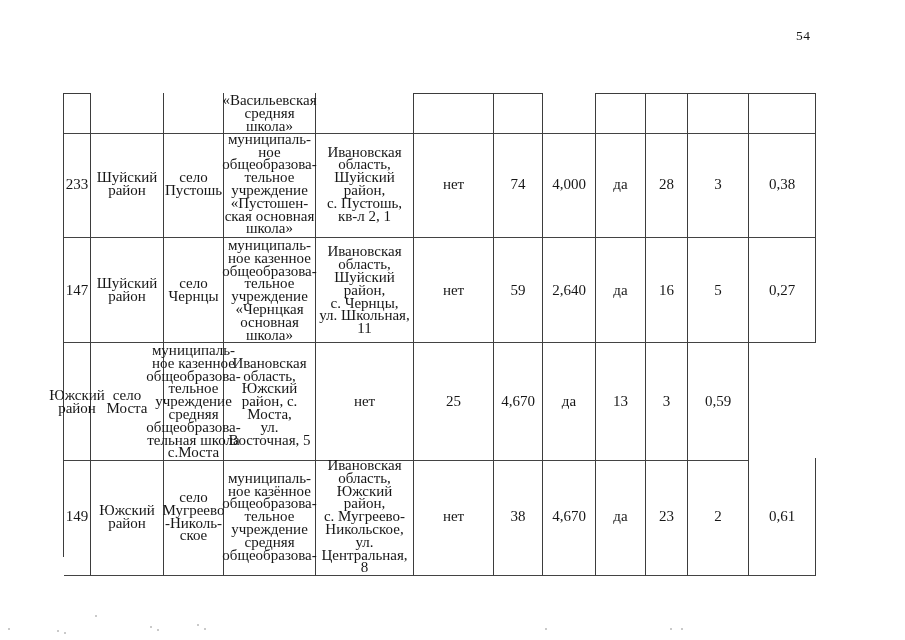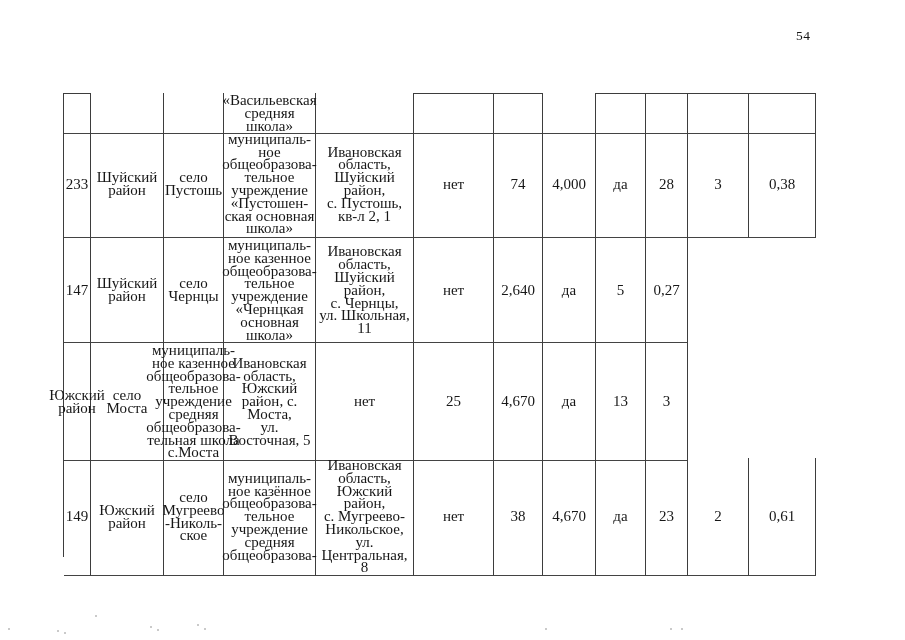--- a/index.html
+++ b/index.html
@@ -101,22 +101,24 @@
 учреждение
 «Чернцкая
 основная
 школа»</div>
     <div class="cell">Ивановская
 область,
 Шуйский район,
 с. Чернцы,
 ул. Школьная,  11</div>
     <div class="cell">нет</div>
+    <div class="cell">59</div>
     <div class="cell">2,640</div>
     <div class="cell">да</div>
+    <div class="cell">16</div>
     <div class="cell">5</div>
     <div class="cell">0,27</div>
   </div>
 
   <div class="trow r-148">
     <div class="cell">Южский
 район</div>
     <div class="cell">село
 Моста</div>
     <div class="cell">муниципаль-
@@ -131,20 +133,21 @@
     <div class="cell">Ивановская
 область, Южский
 район, с. Моста,
 ул. Восточная,  5</div>
     <div class="cell">нет</div>
     <div class="cell">25</div>
     <div class="cell">4,670</div>
     <div class="cell">да</div>
     <div class="cell">13</div>
     <div class="cell">3</div>
+    <div class="cell">0,59</div>
   </div>
 
   <div class="trow r-149">
     <div class="cell">149</div>
     <div class="cell">Южский
 район</div>
     <div class="cell">село
 Мугреево
 -Николь-
 ское</div>

